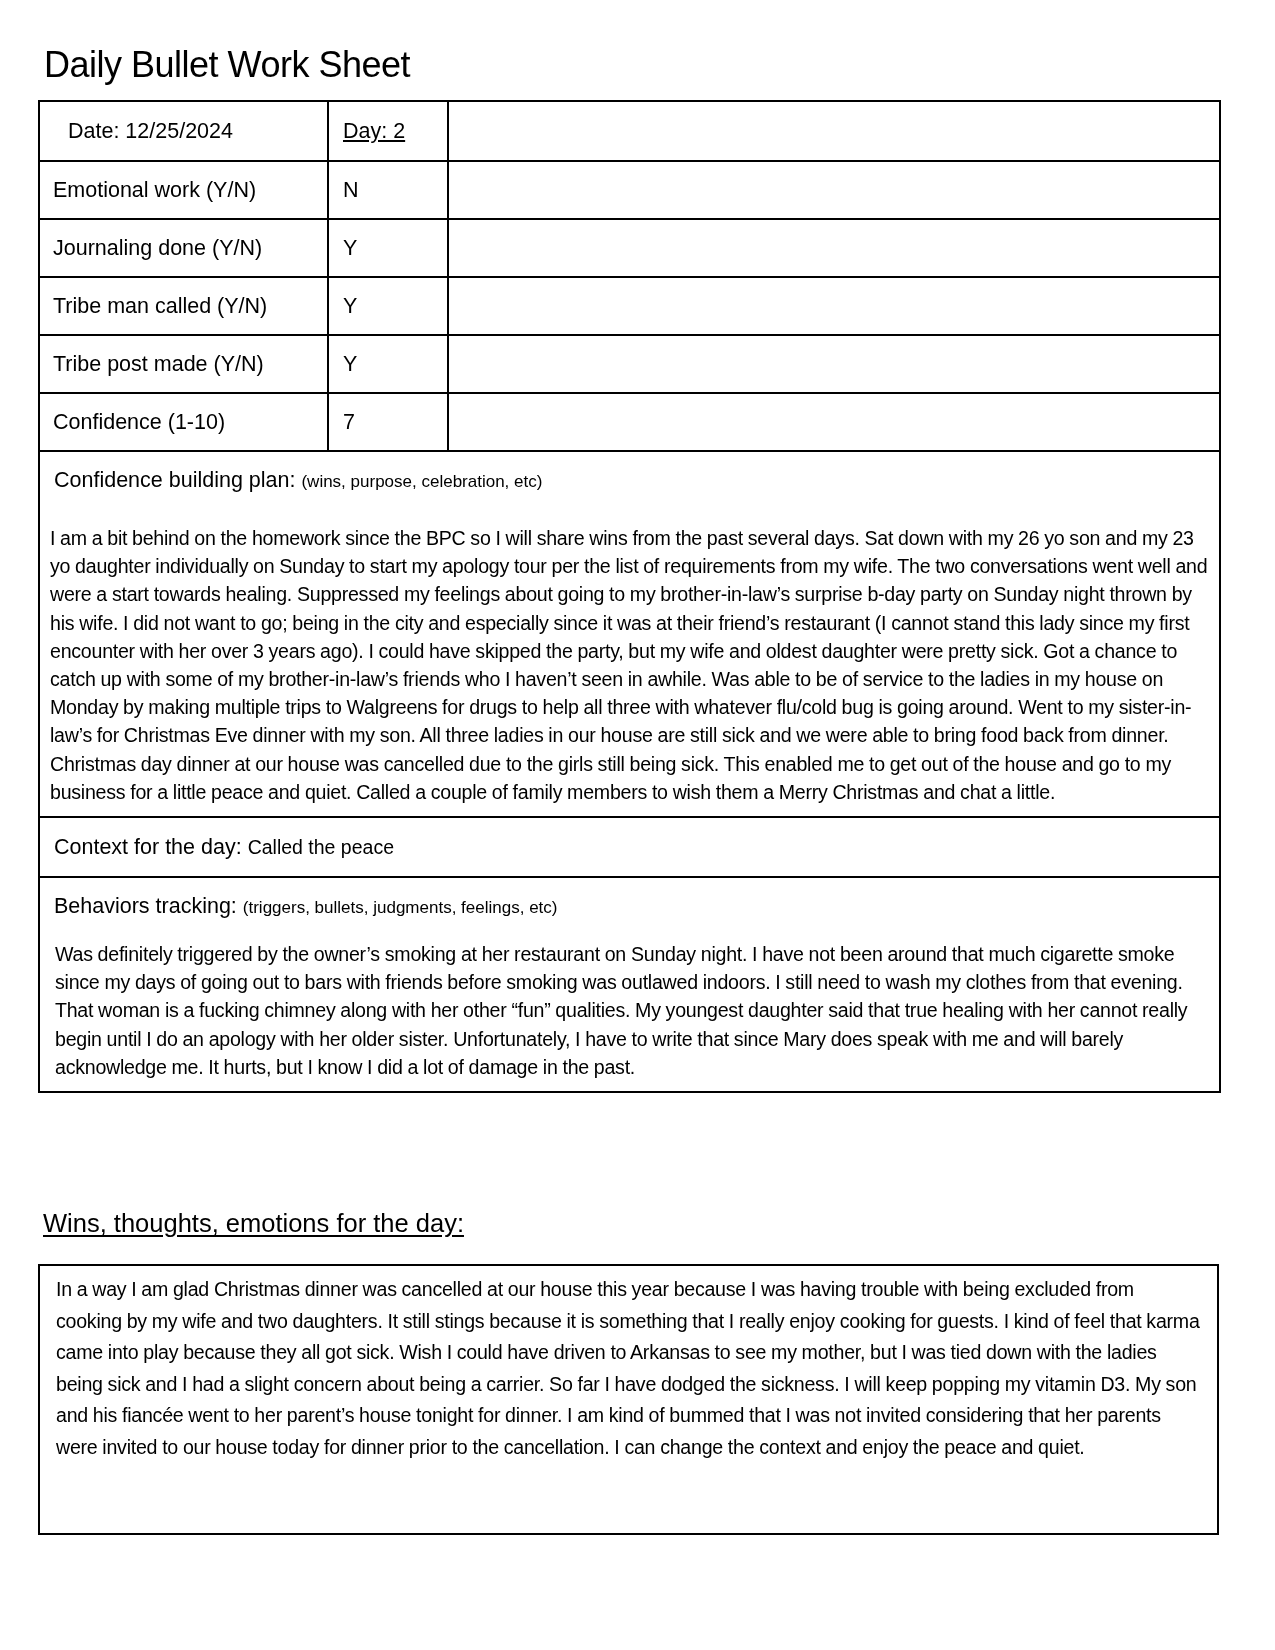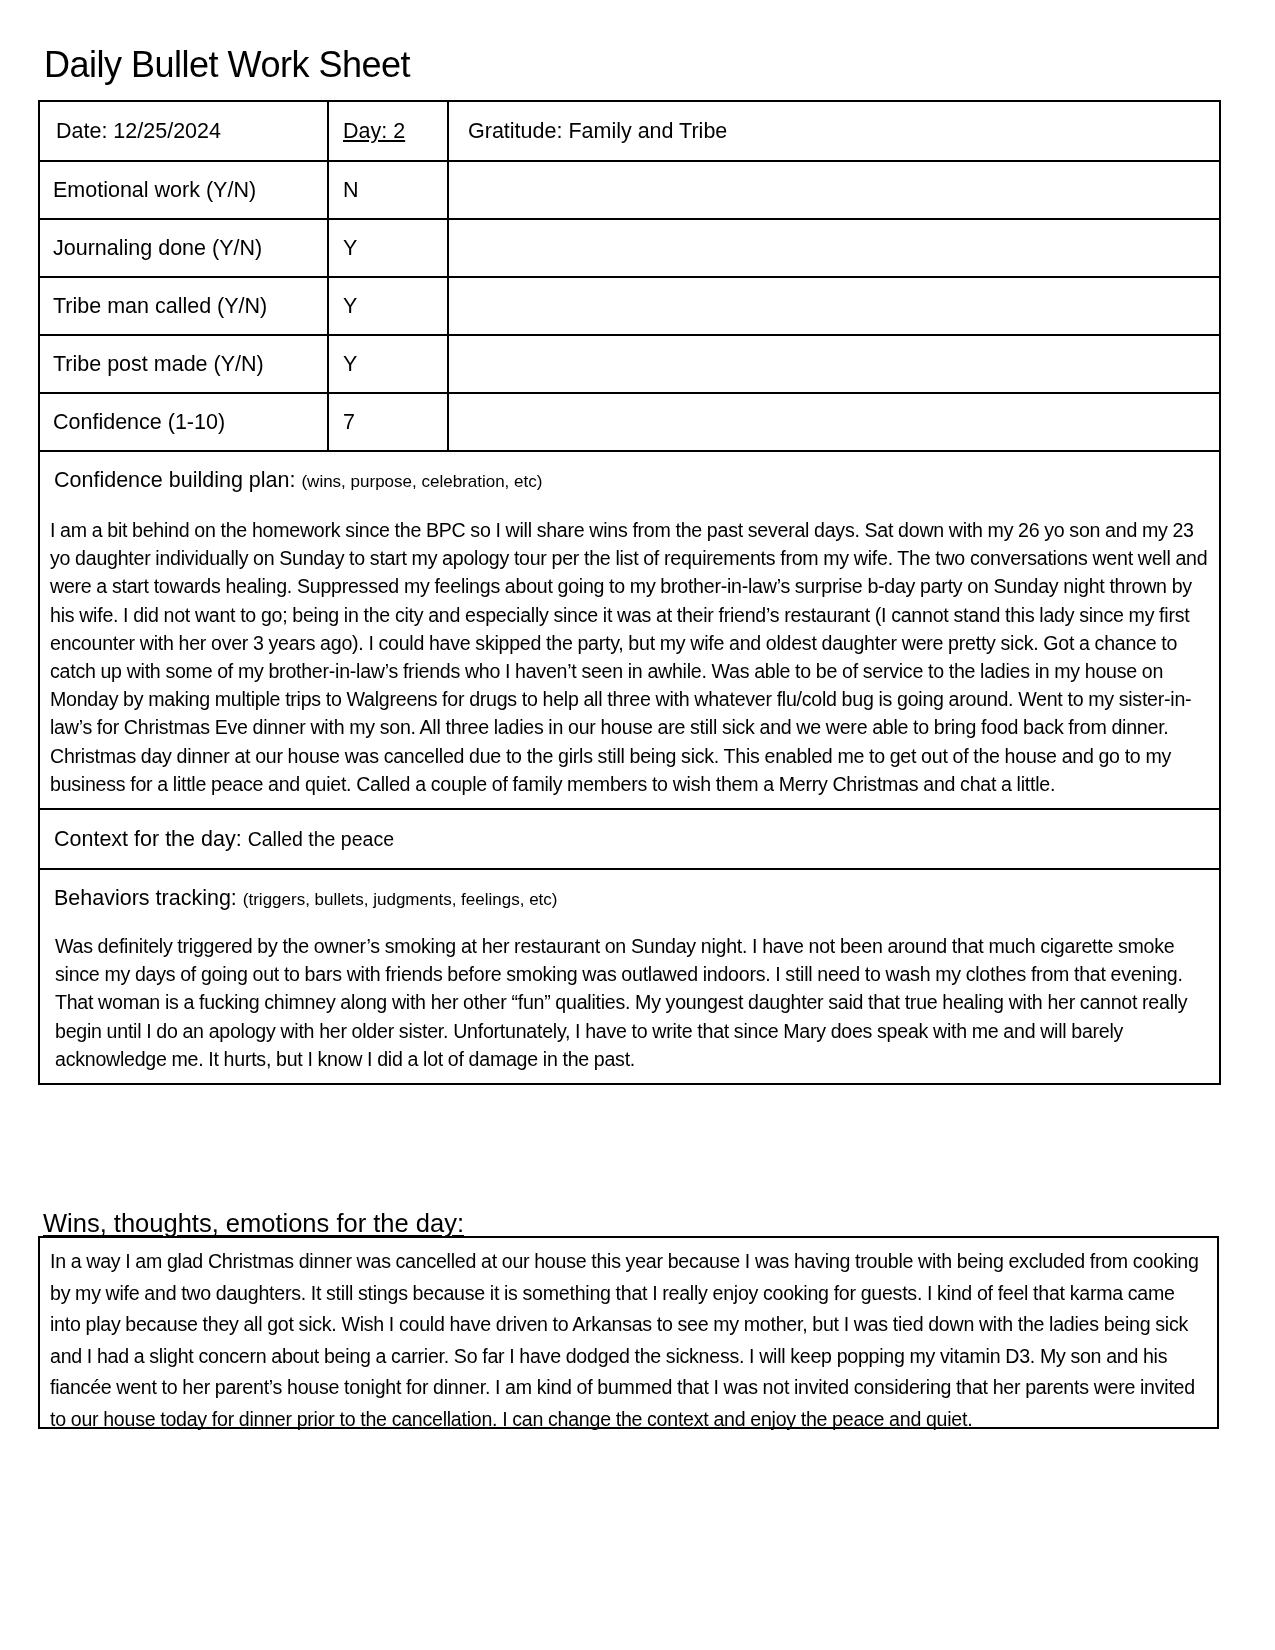--- a/index.html
+++ b/index.html
@@ -15,53 +15,52 @@
     position: absolute; left: 38px; top: 100px; width: 1183px;
     border: 2px solid #000; box-sizing: border-box;
   }
   .row { display: flex; border-bottom: 2px solid #000; box-sizing: border-box; }
   .row.last { border-bottom: none; }
   .cell { box-sizing: border-box; font-size: 21.5px; display: flex; align-items: center; }
   .c1 { width: 289px; border-right: 2px solid #000; padding-left: 13px; }
   .c2 { width: 120px; border-right: 2px solid #000; padding-left: 14px; }
   .c3 { flex: 1; padding-left: 19px; }
   .r-head { height: 60px; }
-  .r-head .c1 { padding-left: 16px; text-align: right; }
+  .r-head .c1 { padding-left: 28px; text-align: right; }
   .r-head .c2 { padding-left: 14px; text-decoration: underline; }
   .r-std { height: 58px; }
   .block { padding: 14px 10px 10px 10px; box-sizing: border-box; }
   .block-label { font-size: 21.5px; padding-left: 4px; line-height: 28px; }
   .block-label .hint { font-size: 17px; text-align: right; }
   .block-body {
-    font-size: 19.6px; line-height: 28.2px; margin-top: 20px;
+    font-size: 19.6px; line-height: 28.2px; margin-top: 28px;
     word-spacing: -0.3px; letter-spacing: -0.25px;
   }
   .context-row { height: 58px; padding: 0 0 0 14px; display: flex; align-items: center; font-size: 21.5px; }
   .context-row .val { font-size: 19.5px; margin-left: 6px; }
   .behav .block-body { padding-left: 5px; margin-top: 18px; }
   .wins-title {
     position: absolute; left: 43px; top: 1208px;
     font-size: 25.5px; line-height: 30px; text-decoration: underline; text-underline-offset: 3px;
   }
   .wins-box {
-    position: absolute; left: 38px; top: 1236px; width: 1181px; height: 193px;
-    border: 2px solid #000; box-sizing: border-box; padding: 8px 10px;
+    position: absolute; left: 38px; top: 1264px; width: 1181px; height: 271px;
+    border: 2px solid #000; box-sizing: border-box; padding: 8px 16px;
     font-size: 19.6px; line-height: 31.5px; letter-spacing: -0.25px; word-spacing: -0.3px;
   }
 </style>
 </head>
 <body>
 
 <div class="title">Daily Bullet Work Sheet</div>
 
 <div class="sheet">
   <div class="row r-head">
     <div class="cell c1">Date: 12/25/2024</div>
     <div class="cell c2">Day: 2</div>
-    <div class="cell c3">Gratitude: Family and Tribe</div>
   </div>
 
   <div class="row r-std">
     <div class="cell c1">Emotional work (Y/N)</div>
     <div class="cell c2">N</div>
     <div class="cell c3"></div>
   </div>
   <div class="row r-std">
     <div class="cell c1">Journaling done (Y/N)</div>
     <div class="cell c2">Y</div>

